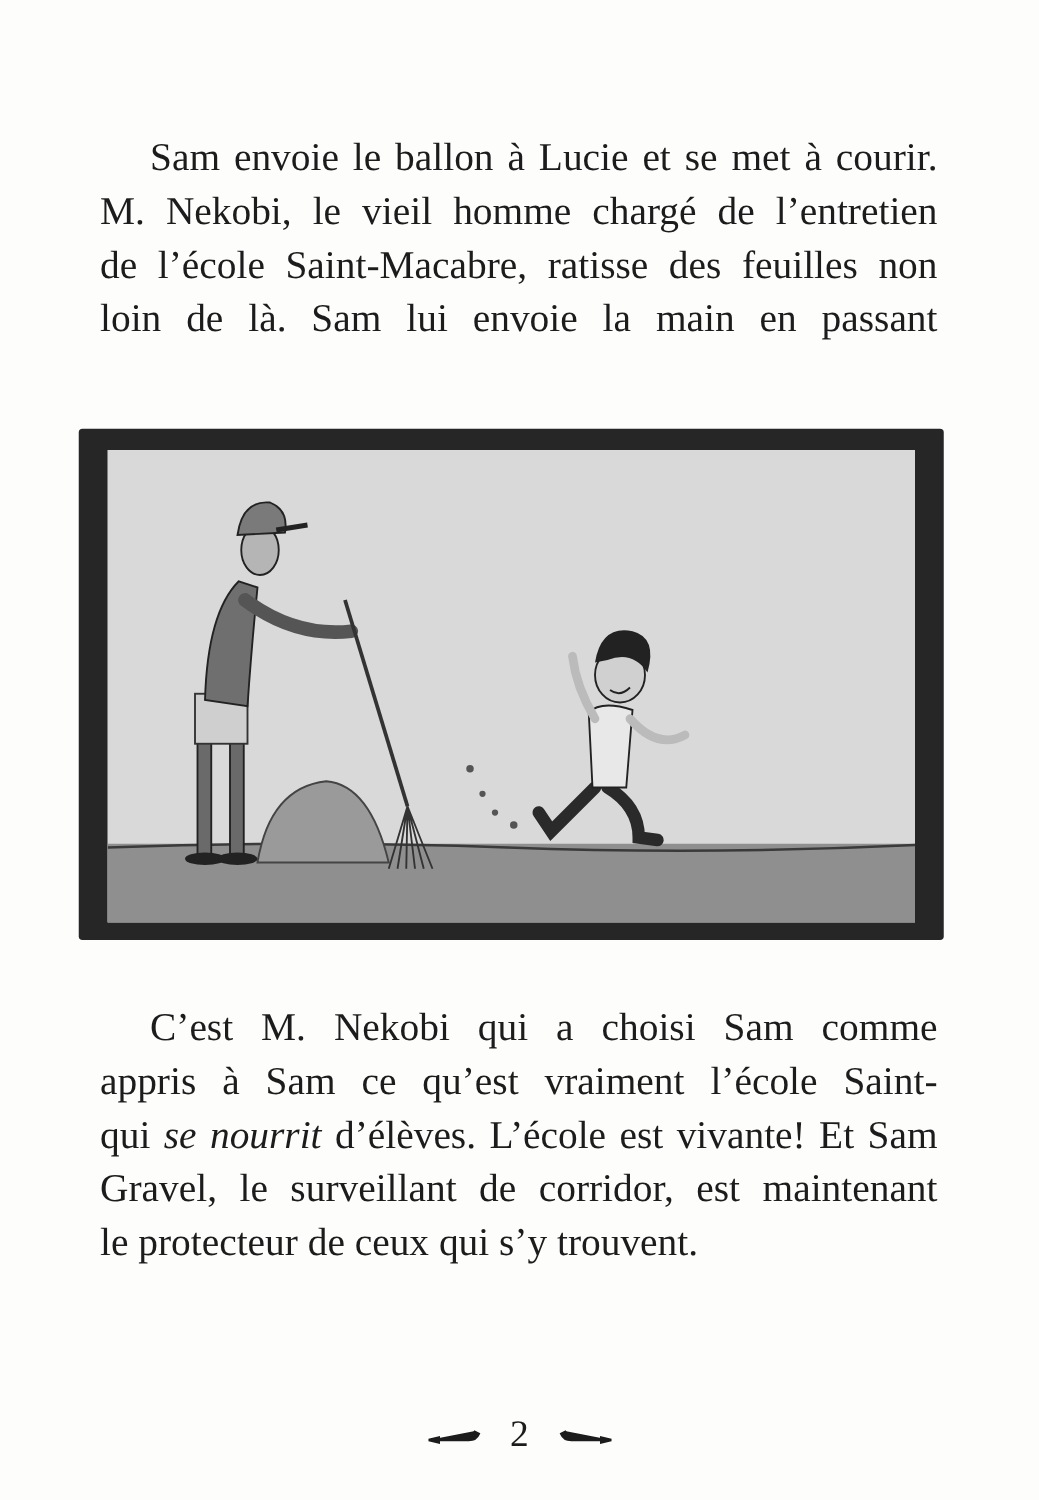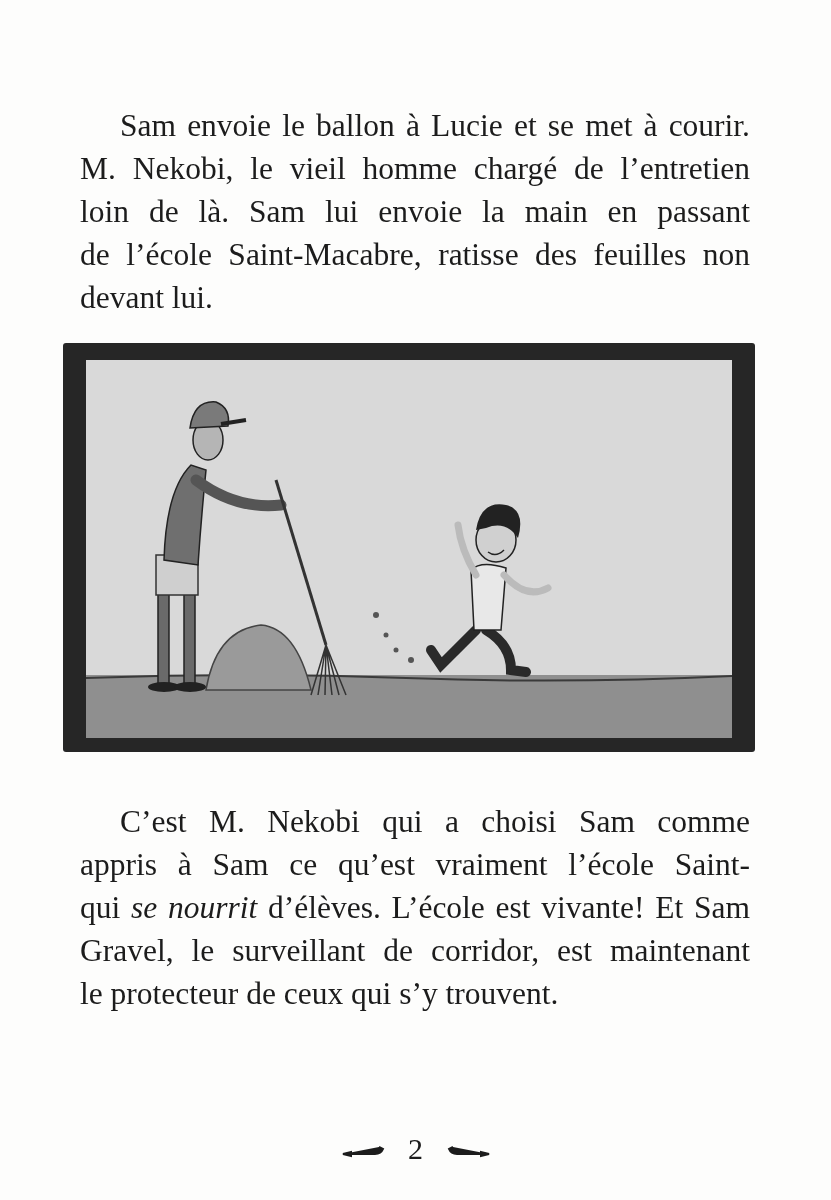--- a/index.html
+++ b/index.html
@@ -58,23 +58,22 @@
   }
   .page-num .orn { display: inline-block; vertical-align: middle; }
   .page-num .num { display: inline-block; vertical-align: middle; margin: 0 12px; }
 </style>
 </head>
 <body>
 
 <div class="para" id="para1">
   <span class="line indent">Sam envoie le ballon à Lucie et se met à courir.</span>
   <span class="line">M. Nekobi, le vieil homme chargé de l’entretien</span>
+  <span class="line">de l’école Saint-Macabre, ratisse des feuilles non</span>
   <span class="line">loin de là. Sam lui envoie la main en passant</span>
-  <span class="line">de l’école Saint-Macabre, ratisse des feuilles non</span>
-  <span class="line last">devant lui.</span>
 </div>
 
 <div class="frame">
   <div class="scene">
     <svg width="646" height="378" viewBox="0 0 646 378" xmlns="http://www.w3.org/2000/svg">
 
       <rect x="0" y="315" width="646" height="63" fill="#8f8f8f"></rect>
       <path d="M0 318 Q160 312 320 318 T646 316" stroke="#3a3a3a" stroke-width="2" fill="none"></path>
 
       <path d="M120 330 Q130 270 175 265 Q210 268 225 330 Z" fill="#9a9a9a" stroke="#444" stroke-width="1.5"></path>

